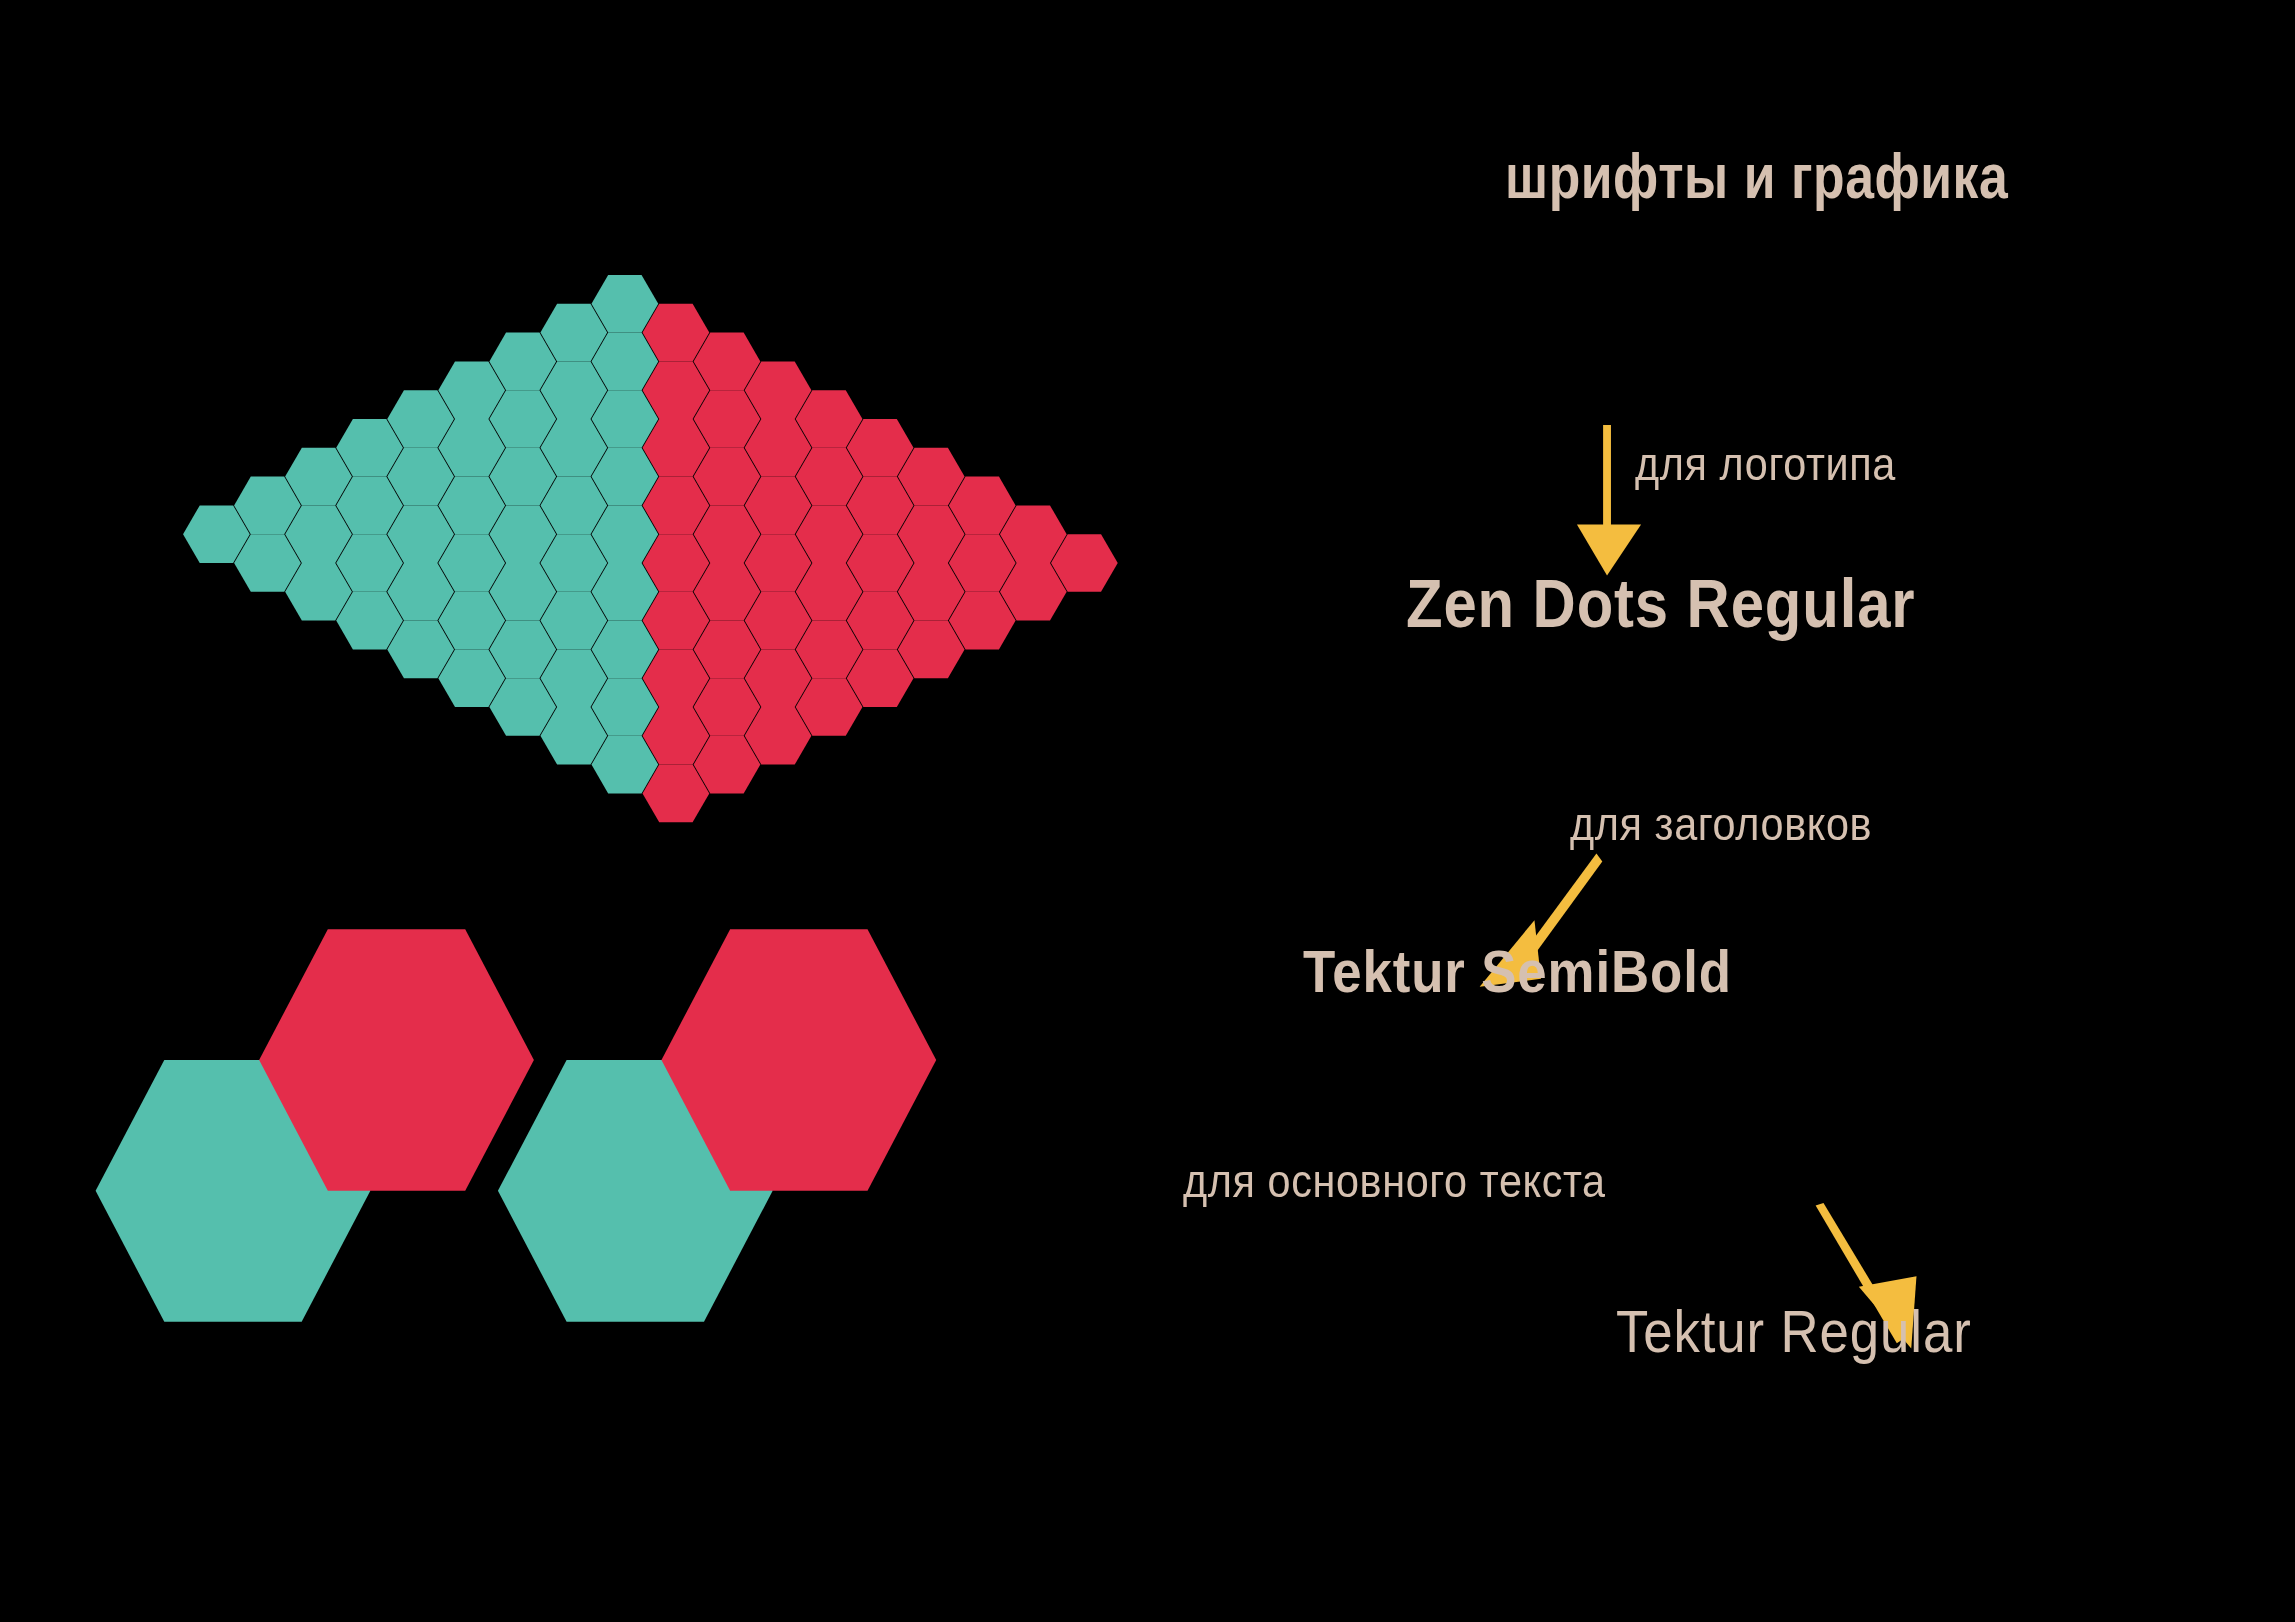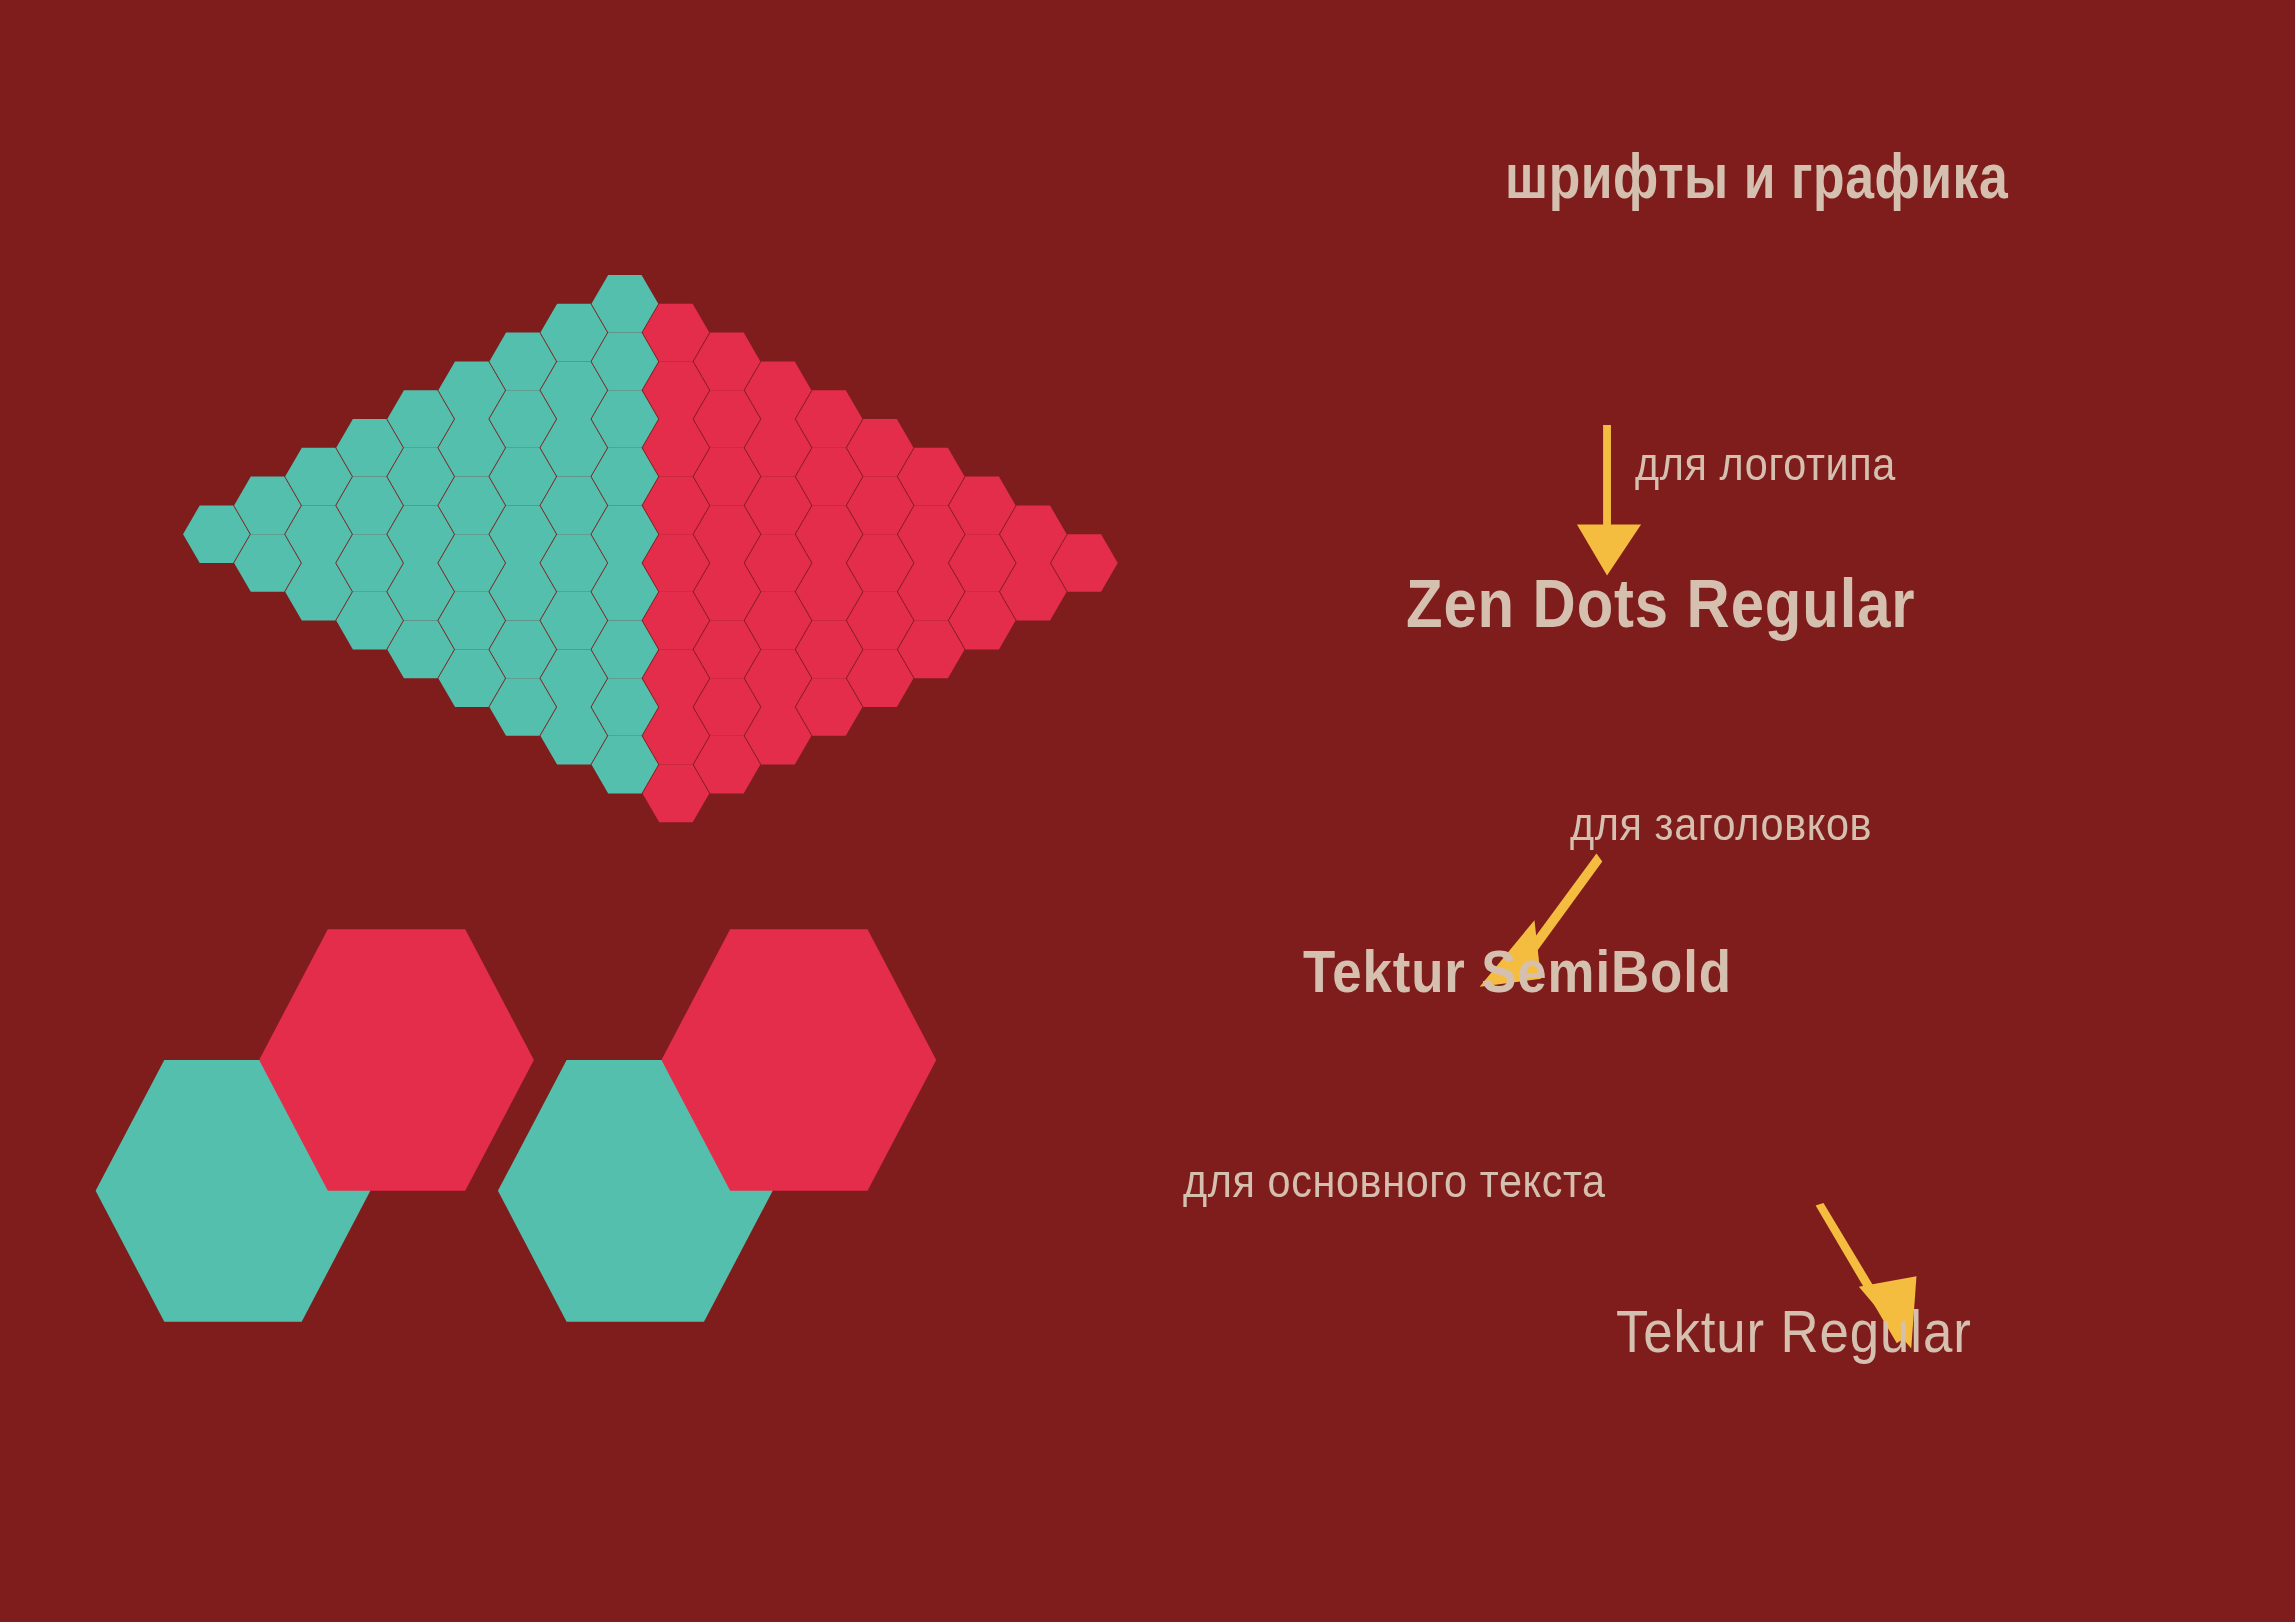--- a/index.html
+++ b/index.html
@@ -4,21 +4,21 @@
 <style>
   html, body {
     margin: 0;
     padding: 0;
     background: #2d2f68;
   }
   #slide {
     position: relative;
     width: 2295px;
     height: 1623px;
-    background: #7f1d1d;
+    background: #000000;
     overflow: hidden;
     font-family: "Liberation Sans", sans-serif;
   }
 
   
   #title {
     position: absolute;
     left: 1505px;
     top: 145px;
     font-family: "Liberation Sans", sans-serif;

